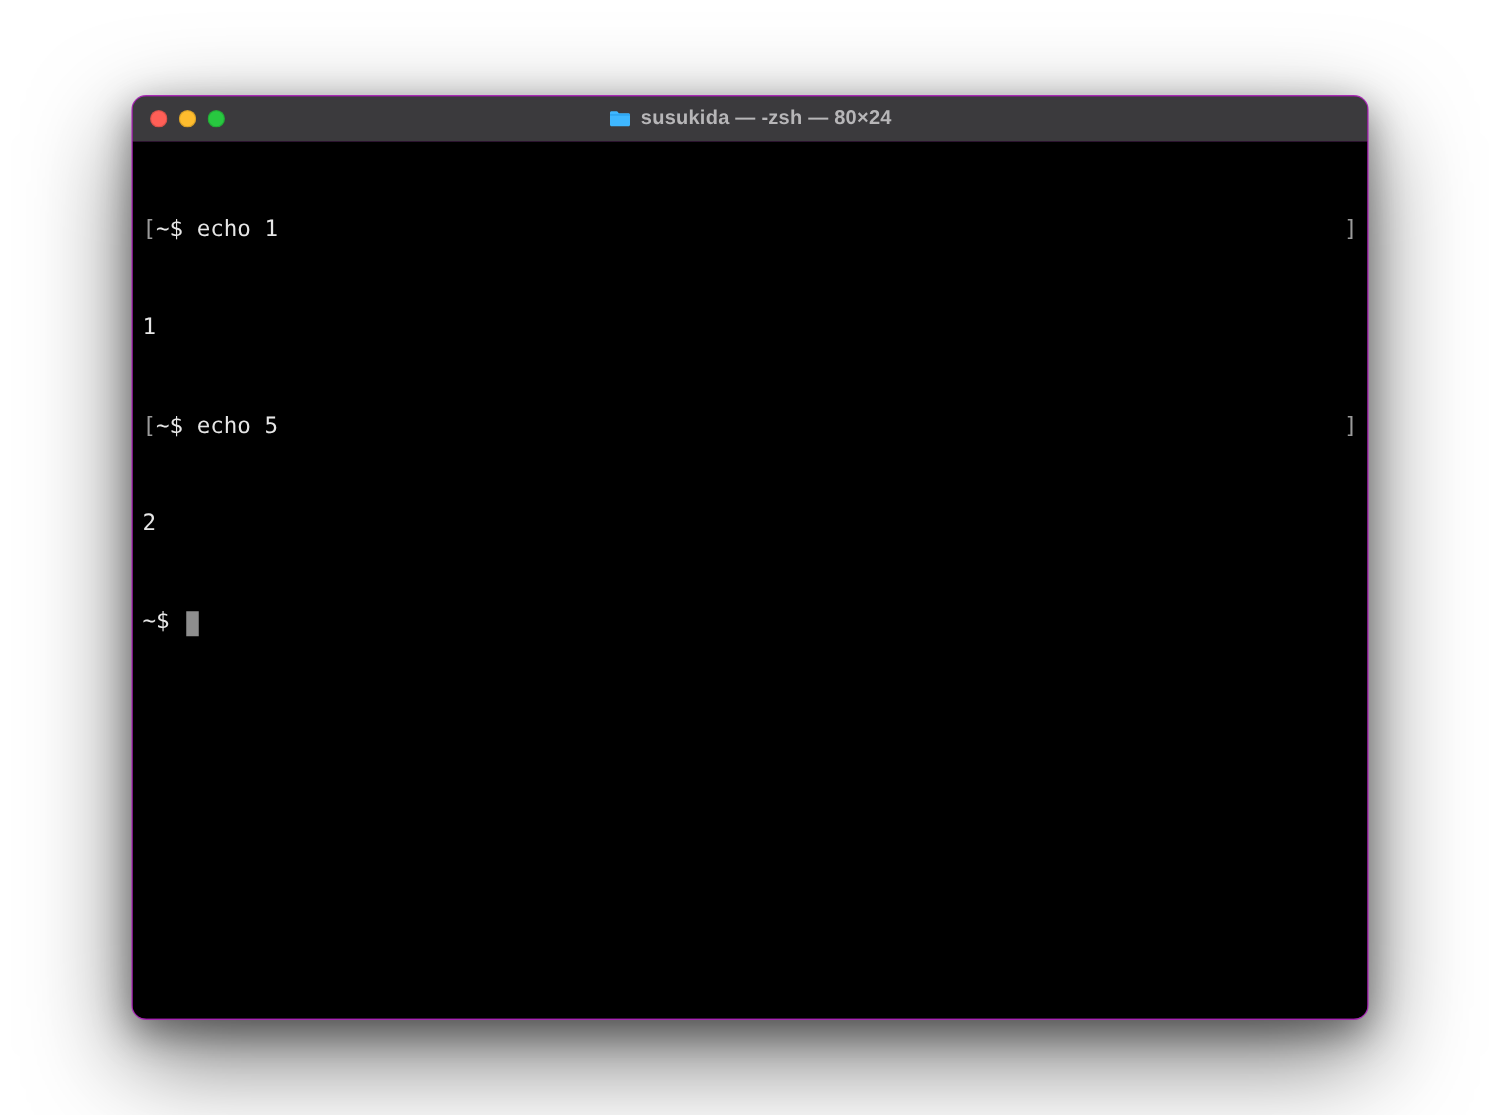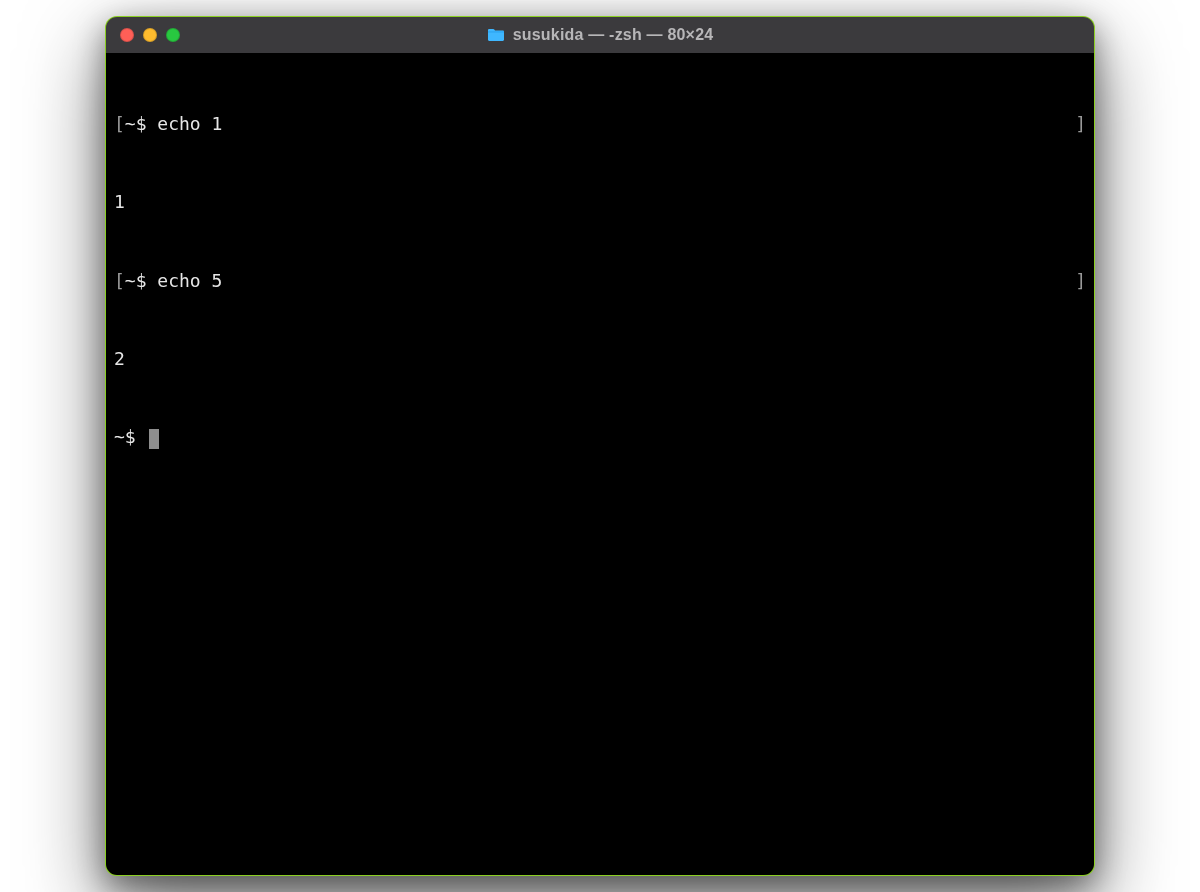--- a/index.html
+++ b/index.html
@@ -11,22 +11,22 @@
       width: 1200px;
       height: 892px;
       background: transparent;
       display: flex;
       align-items: center;
       justify-content: center;
       font-family: "SF Mono", "Menlo", "Monaco", "Consolas", monospace;
     }
     .window {
       width: 990px;
-      height: 860px;
-      background: #84cc16;
+      height: 740px;
+      background: #a21caf;
       border-radius: 12px;
       overflow: hidden;
       box-shadow: 0 30px 80px rgba(0,0,0,0.55), 0 10px 30px rgba(0,0,0,0.4);
       display: flex;
       flex-direction: column;
       border: 1px solid rgba(255,255,255,0.06);
     }
     .titlebar {
       height: 36px;
       background: #3b3a3d;

